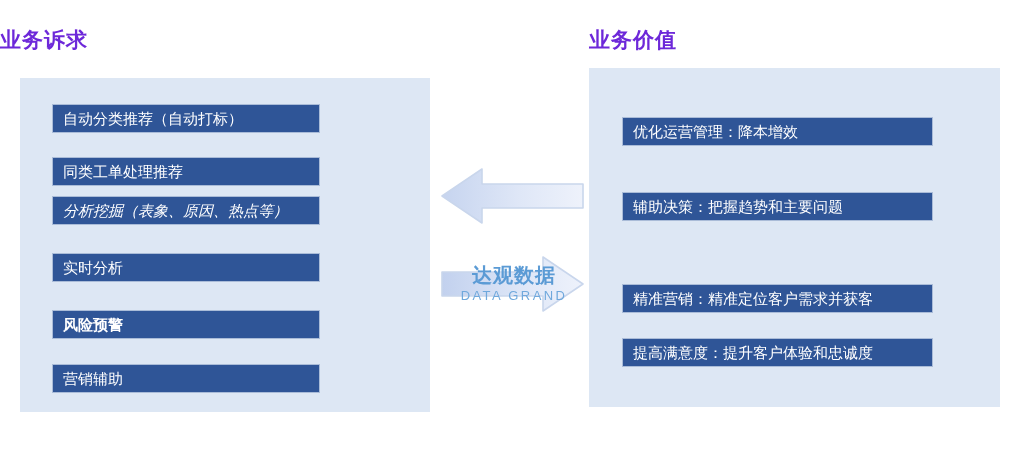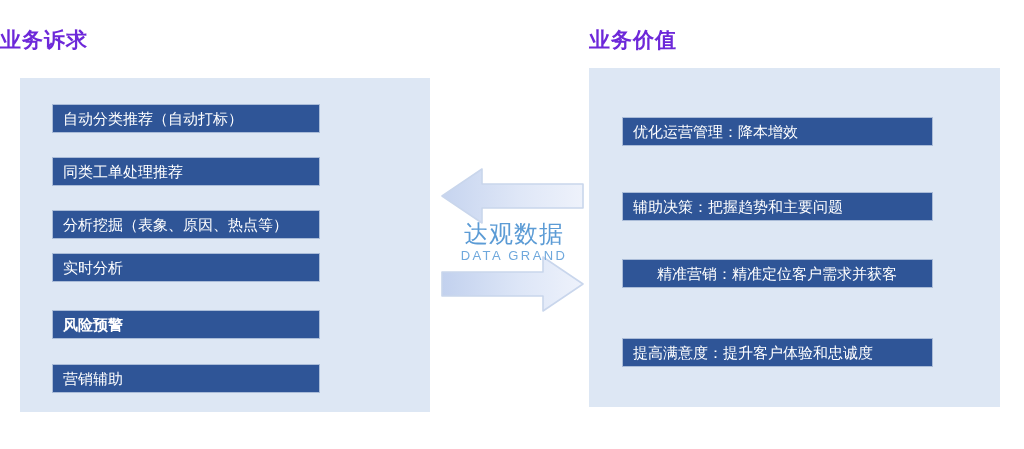--- a/index.html
+++ b/index.html
@@ -58,30 +58,30 @@
   }
   .bar .bar-label {
     padding-left: 10px;
     line-height: 1;
   }
 
   
   .bar-l { left: 52px; width: 268px; height: 29px; }
   #bar-l-0 { top: 104px; }
   #bar-l-1 { top: 157px; }
-  #bar-l-2 { top: 210px; }
+  #bar-l-2 { top: 196px; font-style: italic; }
   #bar-l-3 { top: 253px; }
   #bar-l-4 { top: 310px; font-weight: bold; }
   #bar-l-5 { top: 364px; }
 
   
   .bar-r { left: 622px; width: 311px; height: 29px; }
   #bar-r-0 { top: 117px; }
   #bar-r-1 { top: 192px; }
-  #bar-r-2 { top: 259px; padding-left: 24px; }
+  #bar-r-2 { top: 284px; }
   #bar-r-3 { top: 338px; }
 
   
   #center-group {
     position: absolute;
     left: 440px;
     top: 165px;
     width: 145px;
     height: 150px;
   }
@@ -94,25 +94,26 @@
   }
   #logo-block {
     position: absolute;
     left: 6px;
     top: 56px;
     width: 136px;
     text-align: center;
     pointer-events: none;
   }
   #logo-cn {
-    font-size: 24px;
-    font-weight: normal;
+    font-size: 20px;
+    font-weight: bold;
     color: #5b9bd5;
     letter-spacing: 1px;
     line-height: 1.05;
+    margin-top: 44px;
   }
   #logo-en {
     font-size: 13px;
     font-weight: normal;
     color: #6fa8dc;
     letter-spacing: 2.4px;
     line-height: 1.5;
   }
 </style>
 </head>

